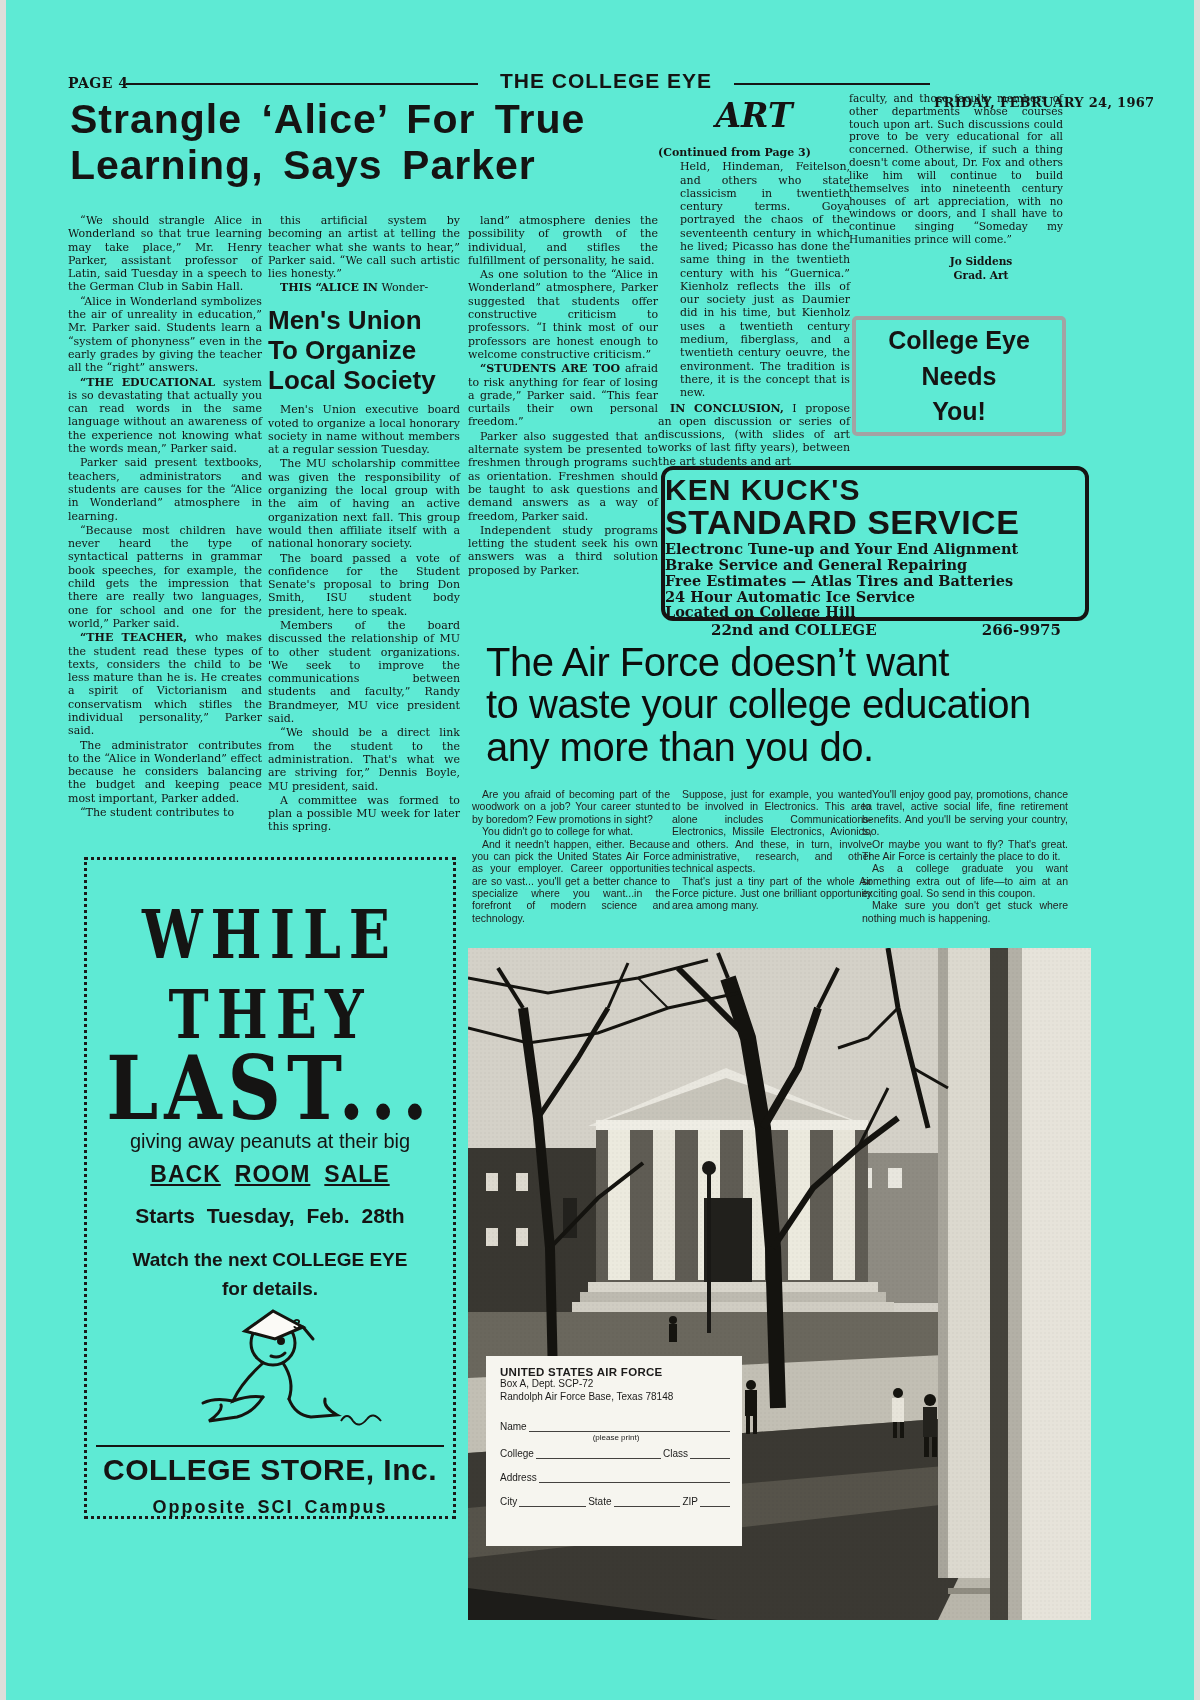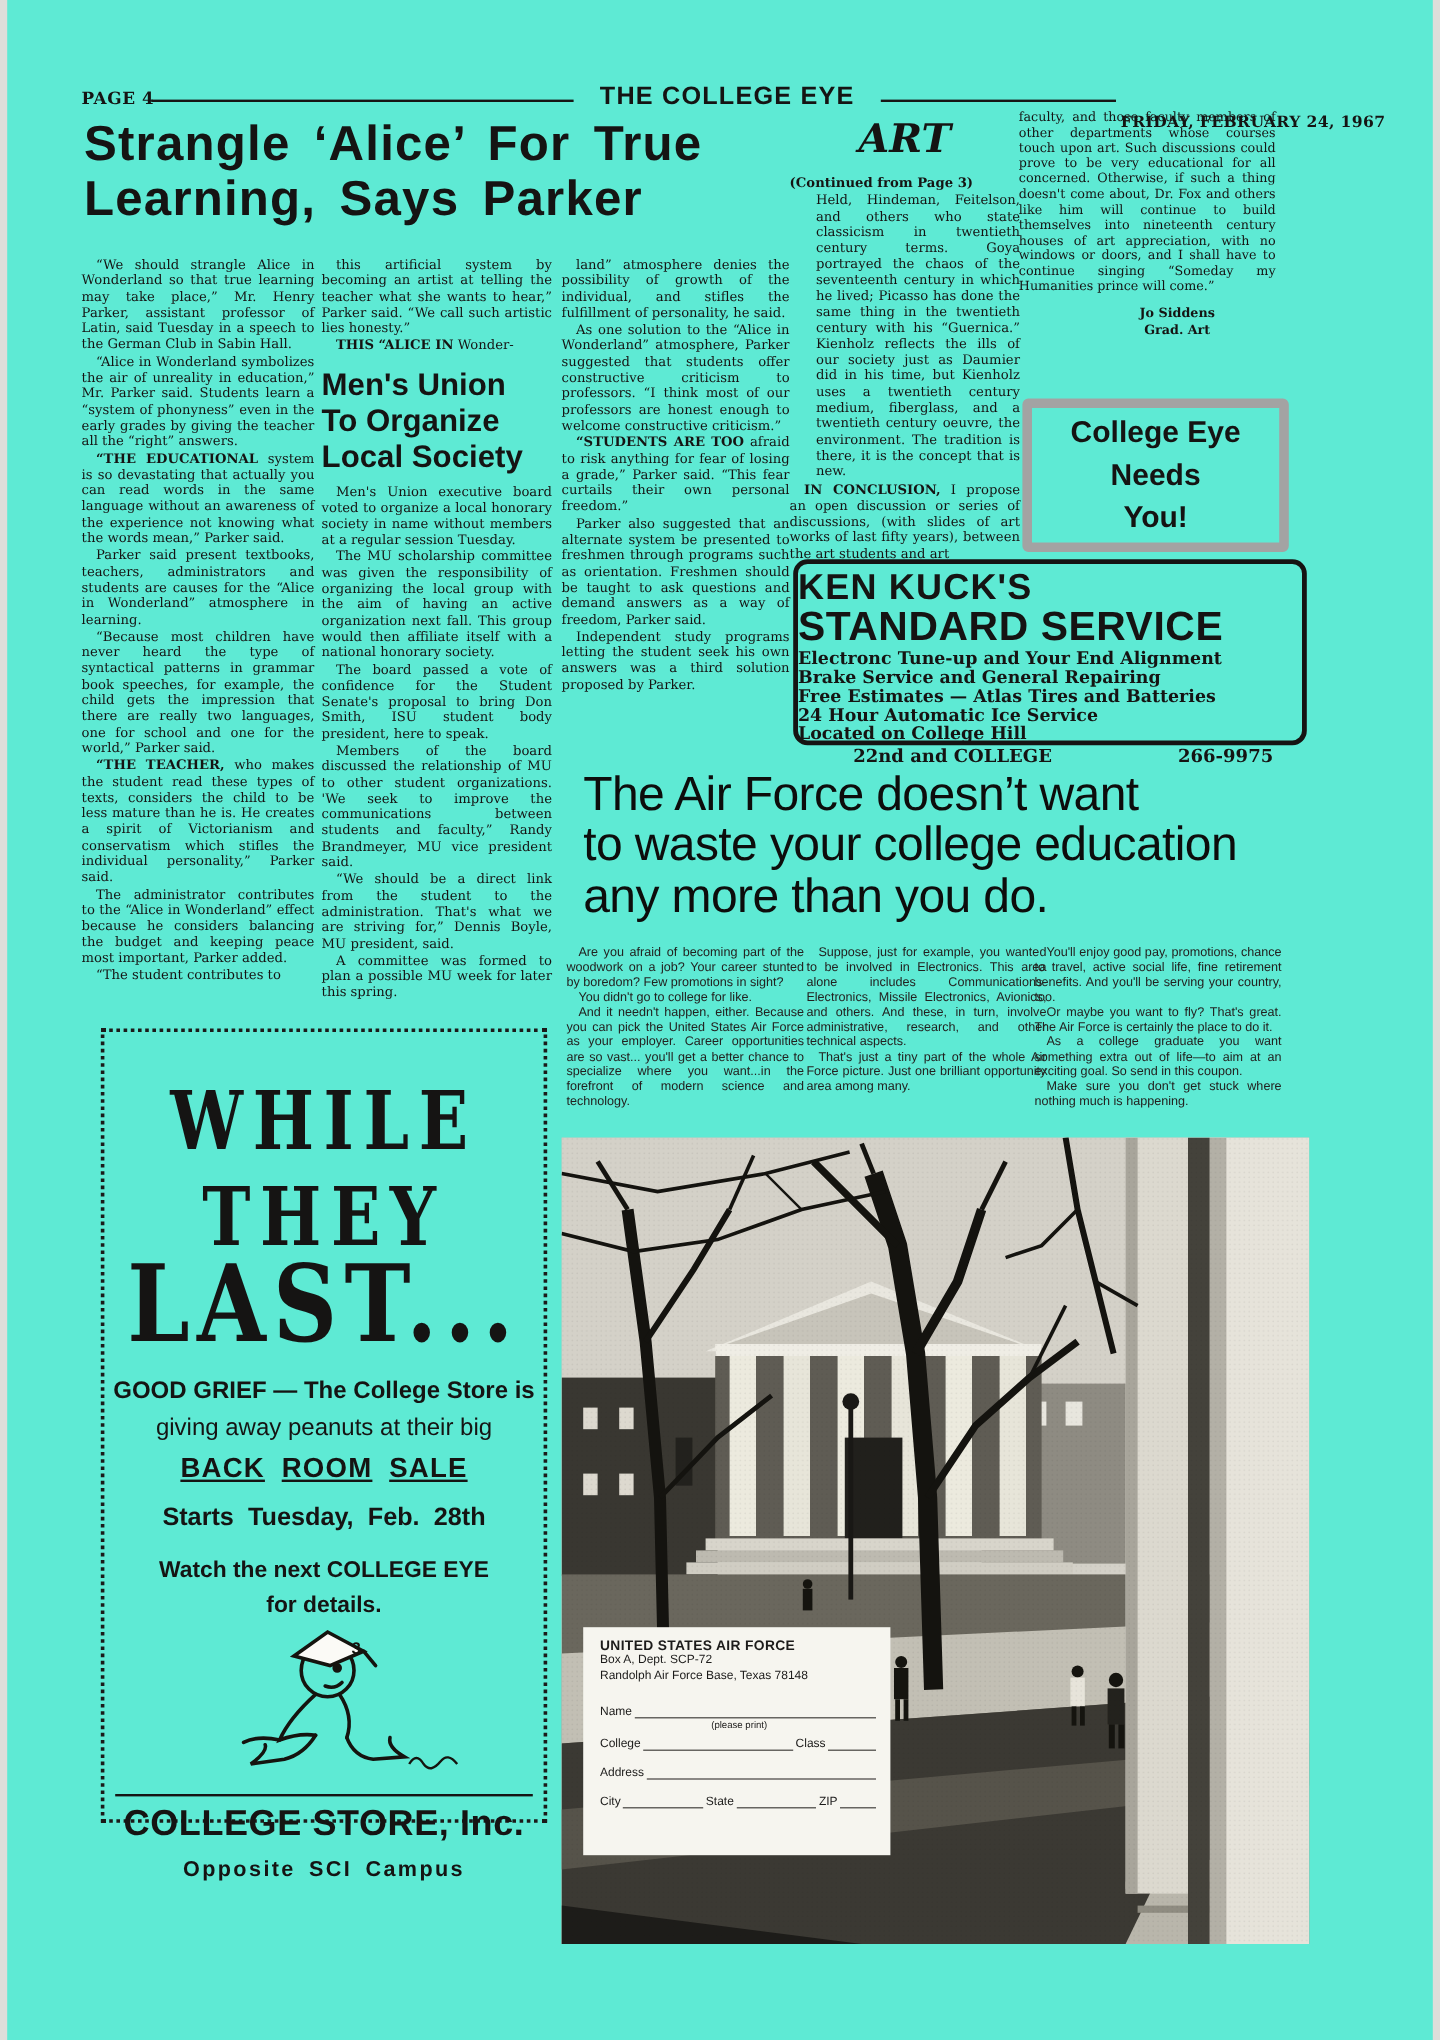--- a/index.html
+++ b/index.html
@@ -17,23 +17,23 @@
   .bodycol{font-size:11px;line-height:1.21;text-align:justify;}
   .bodycol p{margin:0 0 1px 0;text-indent:12px;}
   .subhead{font-family:"Liberation Sans",sans-serif;font-weight:bold;font-size:26px;line-height:1.16;
            margin:10px 0 8px 0;text-indent:0 !important;}
   .art-title{font-family:"DejaVu Serif",serif;font-style:italic;font-weight:bold;font-size:33px;
              text-align:center;margin:0 0 10px 0;}
   .art-cont{font-weight:bold;text-indent:0 !important;}
   .art-indent{padding-left:22px;}
   .sig{font-weight:bold;text-align:center;padding-left:50px;margin-top:8px;line-height:1.35;}
   
-  .ceye-box{border:8px solid #a3a3a3;border-radius:5px;display:flex;flex-direction:column;
+  .ceye-box{border:4px solid #a3a3a3;border-radius:5px;display:flex;flex-direction:column;
             justify-content:space-evenly;align-items:center;text-align:center;
-            font-family:"Liberation Sans",sans-serif;font-weight:bold;font-size:25px;margin-top:16px;}
+            font-family:"Liberation Sans",sans-serif;font-weight:bold;font-size:25px;}
   
   .kk-box{border:4px solid #151413;border-radius:12px;text-align:left;padding-top:5px;
           font-family:"DejaVu Serif",serif;}
   .kk-t1{font-family:"Liberation Sans",sans-serif;font-weight:bold;font-size:30px;line-height:1.0;letter-spacing:1px;}
   .kk-t2{font-family:"Liberation Sans",sans-serif;font-weight:bold;font-size:34px;line-height:1.05;letter-spacing:.5px;}
   .kk-line{font-weight:bold;font-size:14.5px;line-height:1.1;}
   .kk-bottom{display:flex;justify-content:space-between;font-weight:bold;font-size:15px;padding:1px 24px 0 46px;}
   
   .af-head{font-family:"Liberation Sans",sans-serif;font-size:40px;line-height:1.06;letter-spacing:-.5px;color:#0d0d0c;}
   .af-col{font-family:"Liberation Sans",sans-serif;font-size:10.5px;line-height:1.18;text-align:justify;color:#232220;}
@@ -162,21 +162,21 @@
 
   <div class="abs af-head" style="left:480px;top:641px;">
     <div>The Air Force doesn’t want</div>
     <div>to waste your college education</div>
     <div>any more than you do.</div>
   </div>
 
   <div class="abs af-col" style="left:466px;top:788px;width:198px;">
 
   <p>Are you afraid of becoming part of the woodwork on a job? Your career stunted by boredom? Few promotions in sight?</p>
-      <p>You didn't go to college for like.</p>
+      <p>You didn't go to college for what.</p>
       <p>And it needn't happen, either. Because you can pick the United States Air Force as your employer. Career opportunities are so vast... you'll get a better chance to specialize where you want...in the forefront of modern science and technology.</p>
     </div>
   <div class="abs af-col" style="left:666px;top:788px;width:200px;">
 
   <p>Suppose, just for example, you wanted to be involved in Electronics. This area alone includes Communications-Electronics, Missile Electronics, Avionics, and others. And these, in turn, involve administrative, research, and other technical aspects.</p>
       <p>That's just a tiny part of the whole Air Force picture. Just one brilliant opportunity area among many.</p>
     </div>
   <div class="abs af-col" style="left:856px;top:788px;width:206px;">
 
   <p>You'll enjoy good pay, promotions, chance to travel, active social life, fine retirement benefits. And you'll be serving your country, too.</p>
@@ -310,21 +310,20 @@
         <span class="fline"></span>
         <span class="lbl">ZIP</span>
         <span class="fline" style="max-width:30px;"></span>
       </div>
     </div>
   </div>
 
   <div class="abs wtl" style="left:78px;top:857px;width:366px;height:656px;">
     <div class="wtl-d1">WHILE THEY</div>
     <div class="wtl-d2">LAST...</div>
-    <div class="wtl-l1">GOOD GRIEF — The College Store is</div>
     <div class="wtl-l2">giving away peanuts at their big</div>
     <div class="wtl-sale">
       <span>BACK</span><span>ROOM</span><span>SALE</span>
     </div>
     <div class="wtl-starts">Starts Tuesday, Feb. 28th</div>
     <div class="wtl-watch">
       <div>Watch the next COLLEGE EYE</div>
       <div>for details.</div>
     </div>
     

